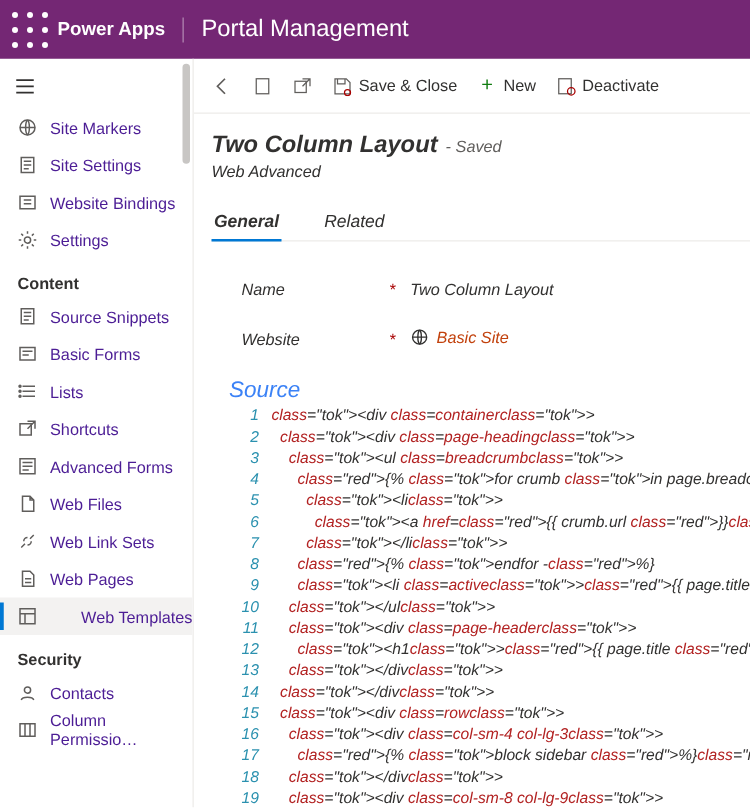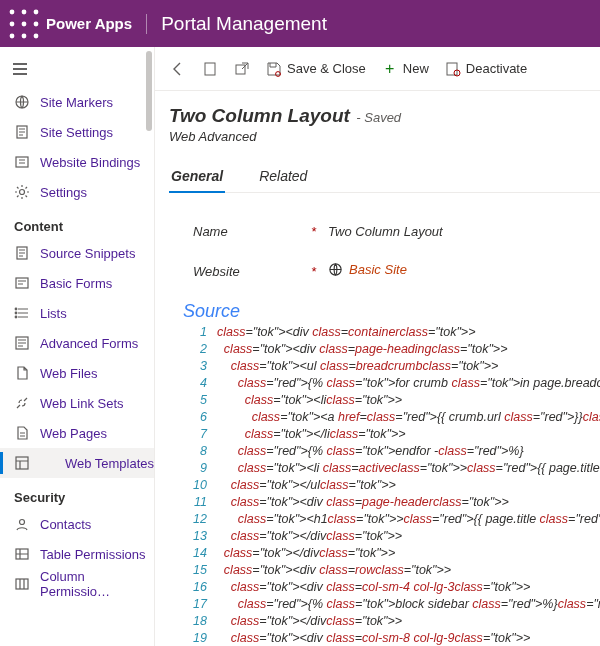--- a/index.html
+++ b/index.html
@@ -153,20 +153,29 @@
               <circle cx="2" cy="4" r="0.8" fill="#605e5c"></circle>
               <circle cx="2" cy="8" r="0.8" fill="#605e5c"></circle>
               <circle cx="2" cy="12" r="0.8" fill="#605e5c"></circle>
             </svg>
           </span>
           <span>Lists</span>
         </div>
         <div class="nav-item">
           <span class="nav-icon">
             <svg viewBox="0 0 16 16" stroke="#605e5c" fill="none" stroke-width="1.2">
+              <rect x="2" y="4" width="9" height="9"></rect>
+              <path d="M8 2h6v6M14 2 8 8"></path>
+            </svg>
+          </span>
+          <span>Shortcuts</span>
+        </div>
+        <div class="nav-item">
+          <span class="nav-icon">
+            <svg viewBox="0 0 16 16" stroke="#605e5c" fill="none" stroke-width="1.2">
               <rect x="2" y="2" width="12" height="12"></rect>
               <path d="M4 5h8M4 8h8M4 11h5"></path>
             </svg>
           </span>
           <span>Advanced Forms</span>
         </div>
         <div class="nav-item">
           <span class="nav-icon">
             <svg viewBox="0 0 16 16" stroke="#605e5c" fill="none" stroke-width="1.2">
               <path d="M4 2h6l3 3v9H4z M10 2v3h3"></path>
@@ -204,29 +213,20 @@
     <div class="nav-heading">Security</div>
     <div id="nav-security">
         <div class="nav-item">
           <span class="nav-icon">
             <svg viewBox="0 0 16 16" stroke="#605e5c" fill="none" stroke-width="1.2">
               <circle cx="8" cy="6" r="2.5"></circle>
               <path d="M3 14c1-3 9-3 10 0"></path>
             </svg>
           </span>
           <span>Contacts</span>
-        </div>
-        <div class="nav-item">
-          <span class="nav-icon">
-            <svg viewBox="0 0 16 16" stroke="#605e5c" fill="none" stroke-width="1.2">
-              <rect x="2" y="3" width="12" height="10"></rect>
-              <path d="M6 3v10M2 8h12"></path>
-            </svg>
-          </span>
-          <span>Table Permissions</span>
         </div>
         <div class="nav-item">
           <span class="nav-icon">
             <svg viewBox="0 0 16 16" stroke="#605e5c" fill="none" stroke-width="1.2">
               <rect x="2" y="3" width="12" height="10"></rect>
               <path d="M6 3v10M10 3v10"></path>
             </svg>
           </span>
           <span>Column Permissio…</span>
         </div>

